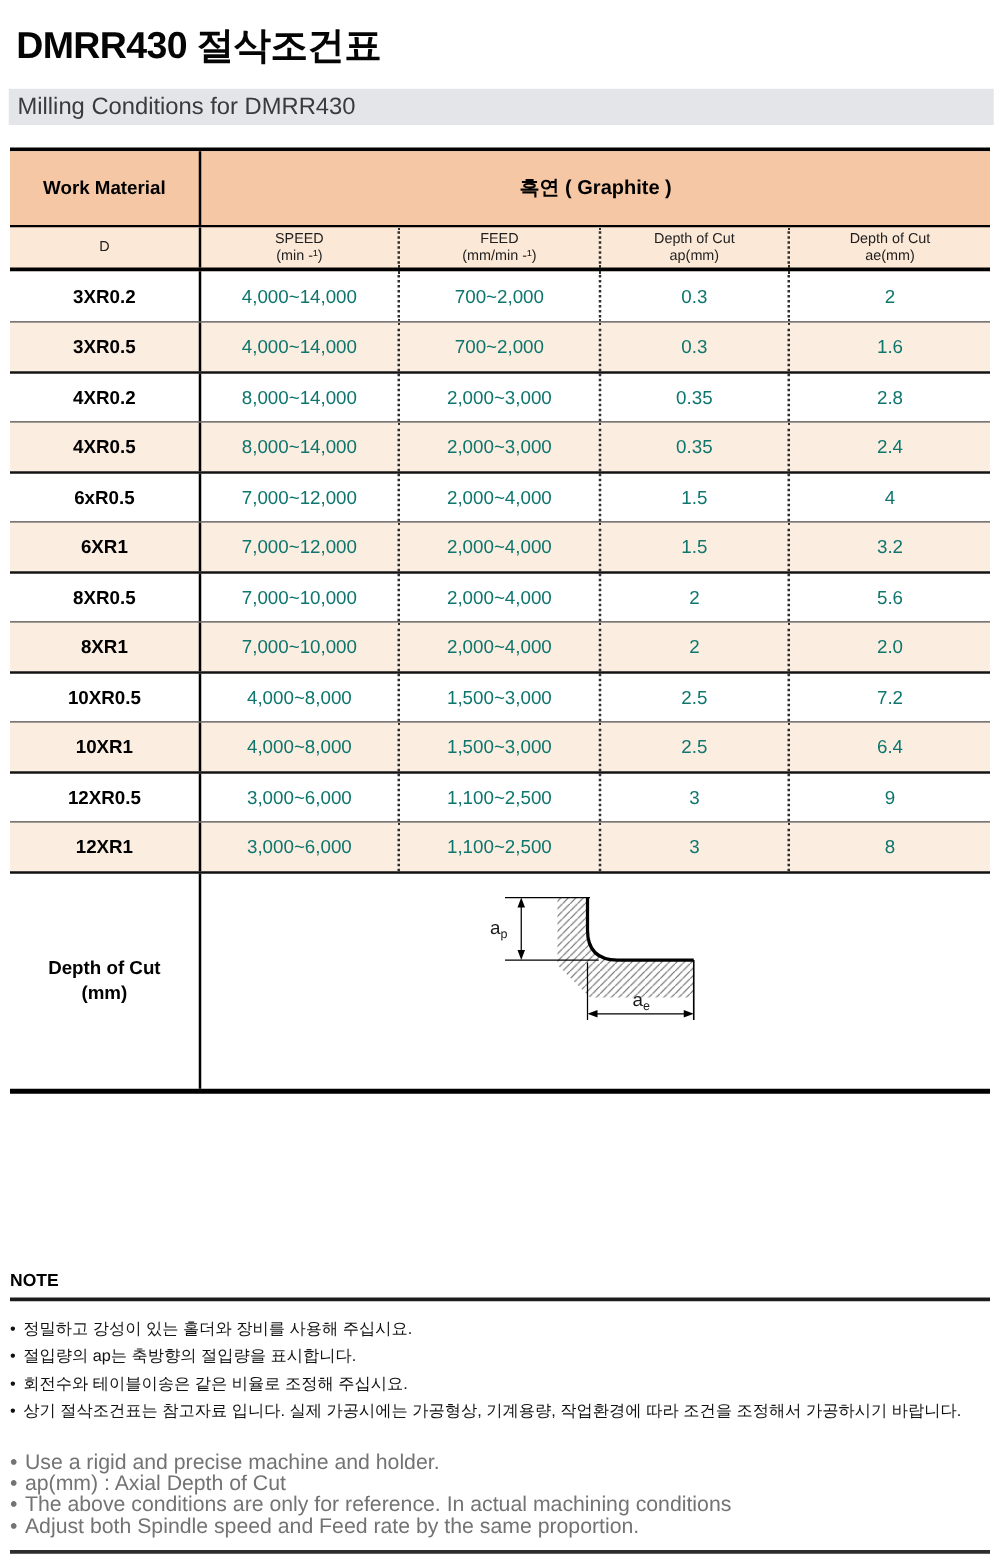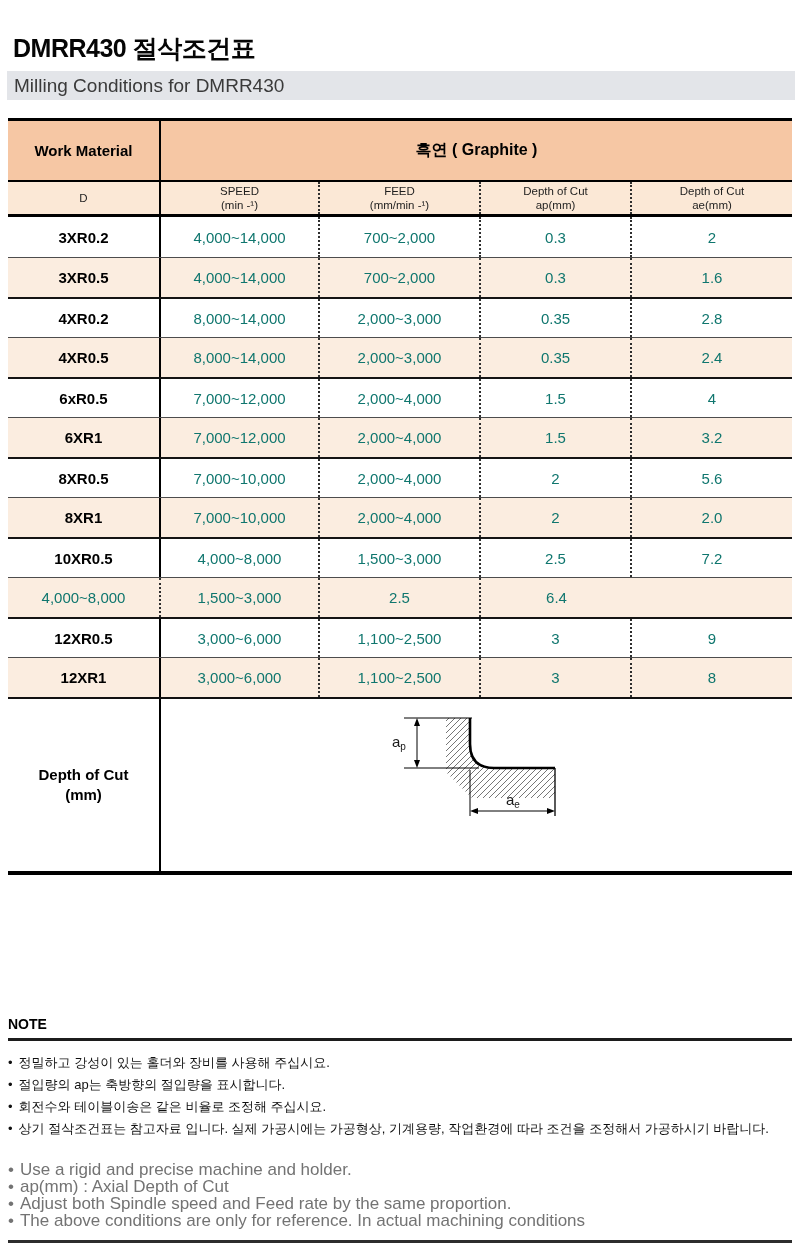--- a/index.html
+++ b/index.html
@@ -6,22 +6,22 @@
   html, body { width: 800px; background: #ffffff; }
   body {
     position: relative;
     height: 1247px;
     font-family: "Liberation Sans", "DejaVu Sans", sans-serif;
     color: #111;
   }
 
   .page-title {
     position: absolute;
-    top: 32px; left: 13px;
-    font-size: 25px;
+    top: 16px; left: 13px;
+    font-size: 30px;
     font-weight: bold;
     letter-spacing: -0.5px;
     color: #050505;
     white-space: nowrap;
   }
 
   .subtitle-bar {
     position: absolute;
     top: 71px; left: 7px;
     width: 788px; height: 29px;
@@ -218,20 +218,21 @@
         <div class="cell">2.0</div>
       </div>
       <div class="row group-start">
         <div class="cell d b-solid">10XR0.5</div>
         <div class="cell b-dot">4,000~8,000</div>
         <div class="cell b-dot">1,500~3,000</div>
         <div class="cell b-dot">2.5</div>
         <div class="cell">7.2</div>
       </div>
       <div class="row alt">
+        <div class="cell d b-solid">10XR1</div>
         <div class="cell b-dot">4,000~8,000</div>
         <div class="cell b-dot">1,500~3,000</div>
         <div class="cell b-dot">2.5</div>
         <div class="cell">6.4</div>
       </div>
       <div class="row group-start">
         <div class="cell d b-solid">12XR0.5</div>
         <div class="cell b-dot">3,000~6,000</div>
         <div class="cell b-dot">1,100~2,500</div>
         <div class="cell b-dot">3</div>
@@ -285,17 +286,17 @@
   <div class="note-heading">NOTE</div>
   <ul class="bullets bullets-ko">
       <li>정밀하고 강성이 있는 홀더와 장비를 사용해 주십시요.</li>
       <li>절입량의 ap는 축방향의 절입량을 표시합니다.</li>
       <li>회전수와 테이블이송은 같은 비율로 조정해 주십시요.</li>
       <li>상기 절삭조건표는 참고자료 입니다. 실제 가공시에는 가공형상, 기계용량, 작업환경에 따라 조건을 조정해서 가공하시기 바랍니다.</li>
     </ul>
   <ul class="bullets bullets-en">
       <li>Use a rigid and precise machine and holder.</li>
       <li>ap(mm)  : Axial Depth of Cut</li>
+      <li>The above conditions are only for reference. In actual machining conditions</li>
       <li>Adjust both Spindle speed and Feed rate by the same proportion.</li>
-      <li>The above conditions are only for reference. In actual machining conditions</li>
     </ul>
   <div class="note-bottom-line"></div>
 </div>
 
 </body></html>

